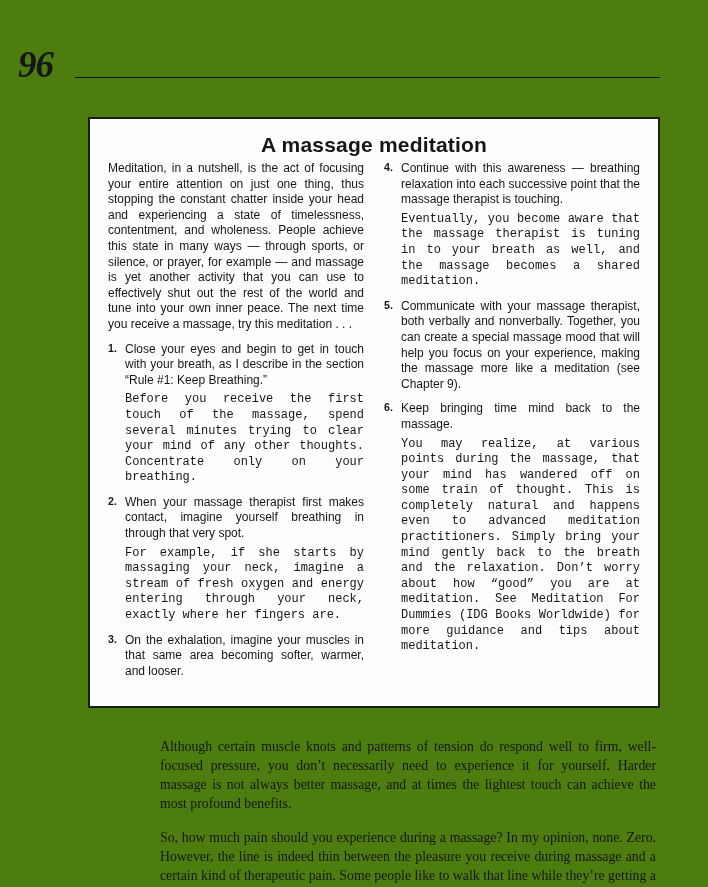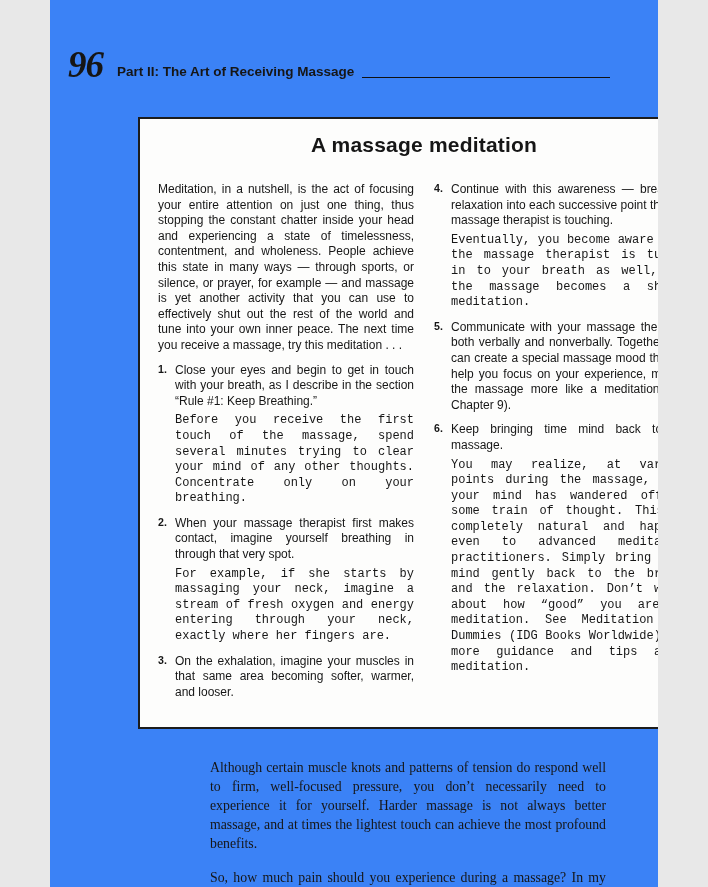--- a/index.html
+++ b/index.html
@@ -1,22 +1,22 @@
 <!DOCTYPE html>
 <html><head>
 <meta charset="utf-8">
 <style>
   * { margin: 0; padding: 0; box-sizing: border-box; }
   html, body { background: #e8e8e8; }
   .page {
     position: relative;
-    width: 608px;
+    width: 708px;
     height: 887px;
     margin: 0 auto;
-    background: #3b82f6;
+    background: #4d7c0f;
     color: #161616;
     overflow: hidden;
   }
 
   
   .header {
     display: flex;
     align-items: flex-end;
     margin: 46px 48px 0 18px;
   }
@@ -49,21 +49,21 @@
     width: 572px;
     border: 2px solid #1c1c1c;
     padding: 12px 18px 18px 18px;
     font-family: "Liberation Sans", sans-serif;
     background: #fdfdfc;
   }
   .sidebar-title {
     text-align: center;
     font-weight: 700;
     font-size: 21px;
-    margin: 2px 0 25px 0;
+    margin: 2px 0 4px 0;
     letter-spacing: 0.2px;
   }
   .columns {
     display: flex;
     gap: 20px;
   }
   .col { flex: 1; min-width: 0; }
 
   .sidebar-box p {
     font-size: 12px;
@@ -99,21 +99,20 @@
     margin-bottom: 15px;
   }
 </style>
 </head>
 <body>
 
 <div class="page">
 
   <div class="header">
     <div class="page-number">96</div>
-    <div class="running-head">Part II: The Art of Receiving Massage</div>
     <div class="header-rule"></div>
   </div>
 
   <div class="sidebar-box">
     <div class="sidebar-title">A massage meditation</div>
 
     <div class="columns">
 
       <div class="col">
         <p class="intro">Meditation, in a nutshell, is the act of focusing your entire attention on just one thing, thus stopping the constant chatter inside your head and experiencing a state of timelessness, contentment, and wholeness. People achieve this state in many ways — through sports, or silence, or prayer, for example — and massage is yet another activity that you can use to effectively shut out the rest of the world and tune into your own inner peace. The next time you receive a massage, try this meditation . . .</p>

